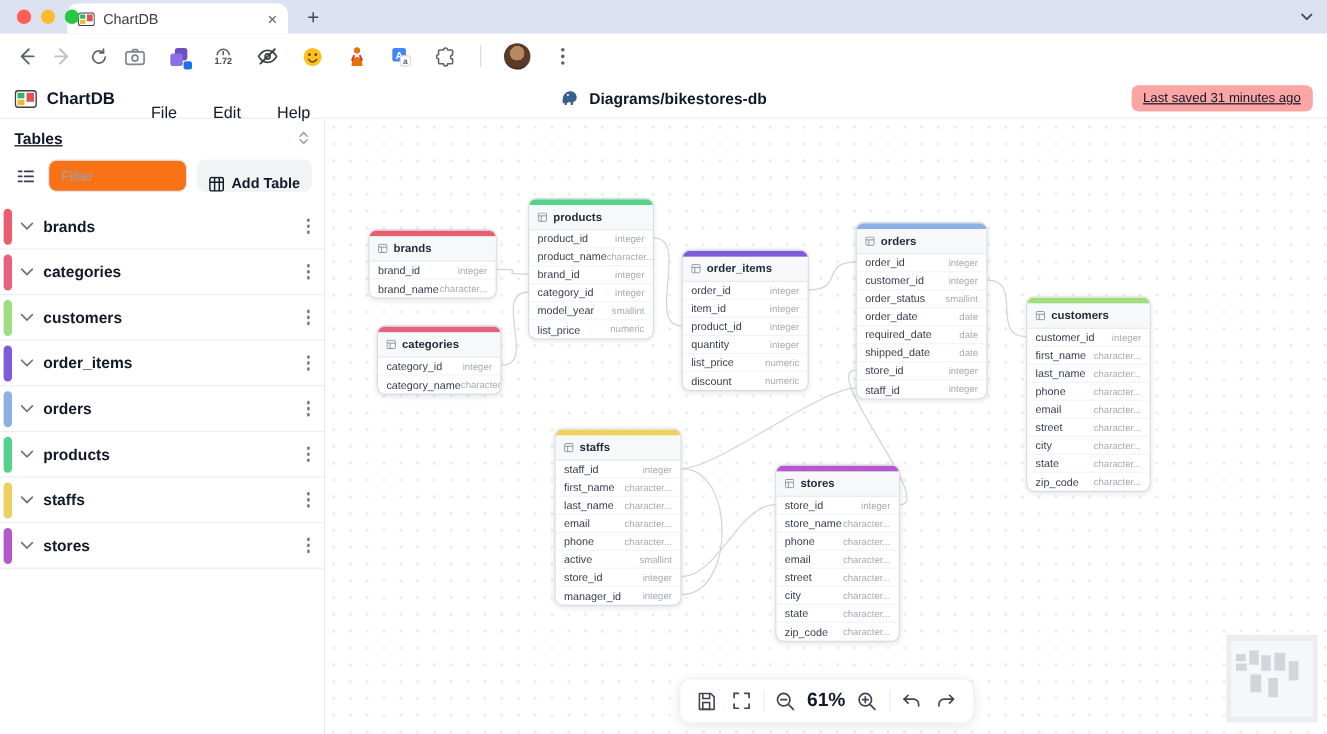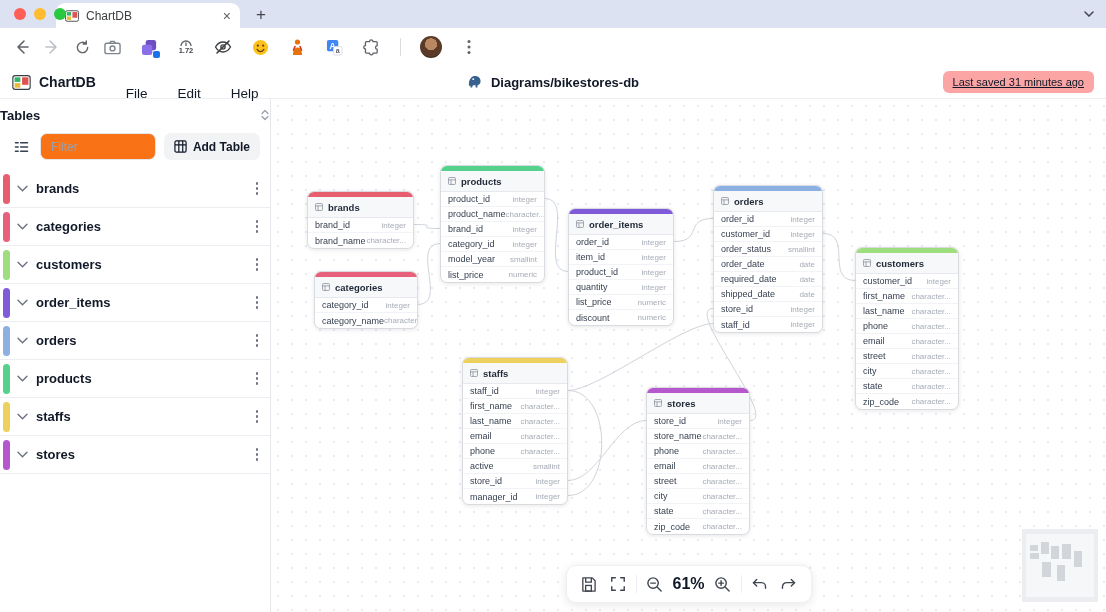--- a/index.html
+++ b/index.html
@@ -43,28 +43,28 @@
   .menu-item { font-size:13.5px; color:#111827; margin-left:30px;margin-top:22px; }
   .doc-title { position:absolute; left:50%; transform:translateX(-50%); display:flex;
     align-items:center; gap:8px; font-size:13px; font-weight:600; color:#111827; }
   .saved-badge { margin-left:auto; background:#fca5a5; border-radius:6px; padding:5px 10px;
     font-size:11px; color:#111827;text-decoration:underline; }
 
   
   .main { display:flex; height:513px; }
   .sidebar { width:271px; border-right:1px solid #e5e7eb; display:flex; flex-direction:column; background:#fff; }
   .sb-header { height:32px; display:flex; align-items:center; justify-content:space-between;
-    padding:0 0; }
+    padding:0 12px;text-decoration:underline; }
   .sb-header .lbl { font-size:13px; font-weight:700; color:#111827; }
   .filter-row { display:flex; align-items:center; gap:8px; padding:2px 10px 10px 10px; }
   .list-icon-btn { width:22px; height:22px; display:flex; align-items:center; justify-content:center; color:#374151; }
   .filter-input { flex:1; height:27px; border:1px solid #e2e5ea; border-radius:7px; padding:0 10px;
     font-size:12px; color:#111827; outline:none; background:#f97316; min-width:0; }
   .filter-input::placeholder { color:#9aa1ac; }
-  .add-table { height:27px; display:flex; align-items:center; gap:6px; border:none; background:#f1f3f5;
+  .add-table { height:27px; display:flex; align-items:flex-end; gap:6px; border:none; background:#f1f3f5;
     border-radius:7px; padding:0 10px; font-size:12px; font-weight:600; color:#111827;
     font-family:"Liberation Sans", sans-serif; }
   .table-list { flex:1; overflow:hidden; }
   .table-item { height:38px; display:flex; align-items:center; border-bottom:1px solid #edeef1; }
   .item-bar { width:7px; height:30px; border-radius:4px; margin:0 7px 0 3px; flex:0 0 auto; }
   .item-chevron { color:#6b7280; display:flex; }
   .item-name { font-size:13px; font-weight:600; color:#111827; margin-left:8px; }
   .item-kebab { margin-left:auto; margin-right:12px; display:flex; flex-direction:column; gap:2.5px; }
   .item-kebab i { width:2.5px; height:2.5px; border-radius:50%; background:#6b7280; }
 

